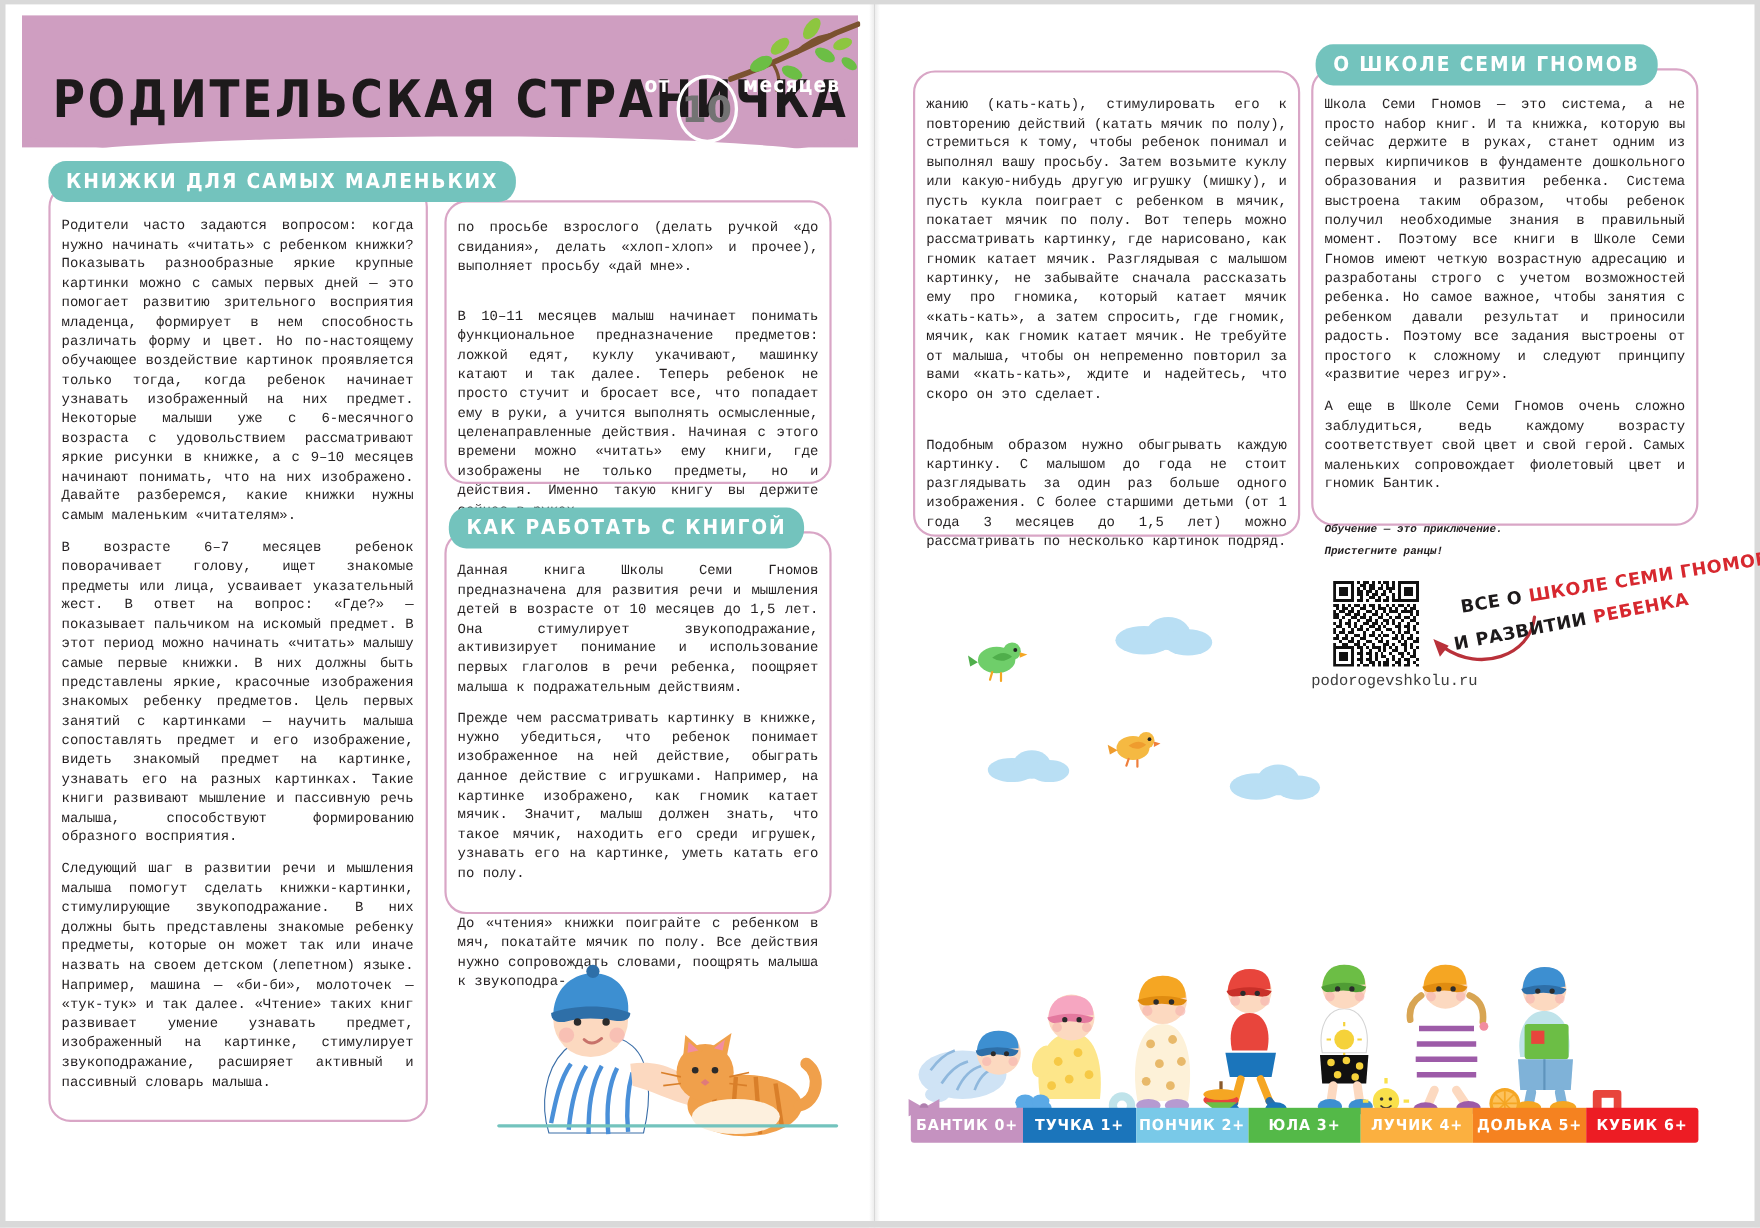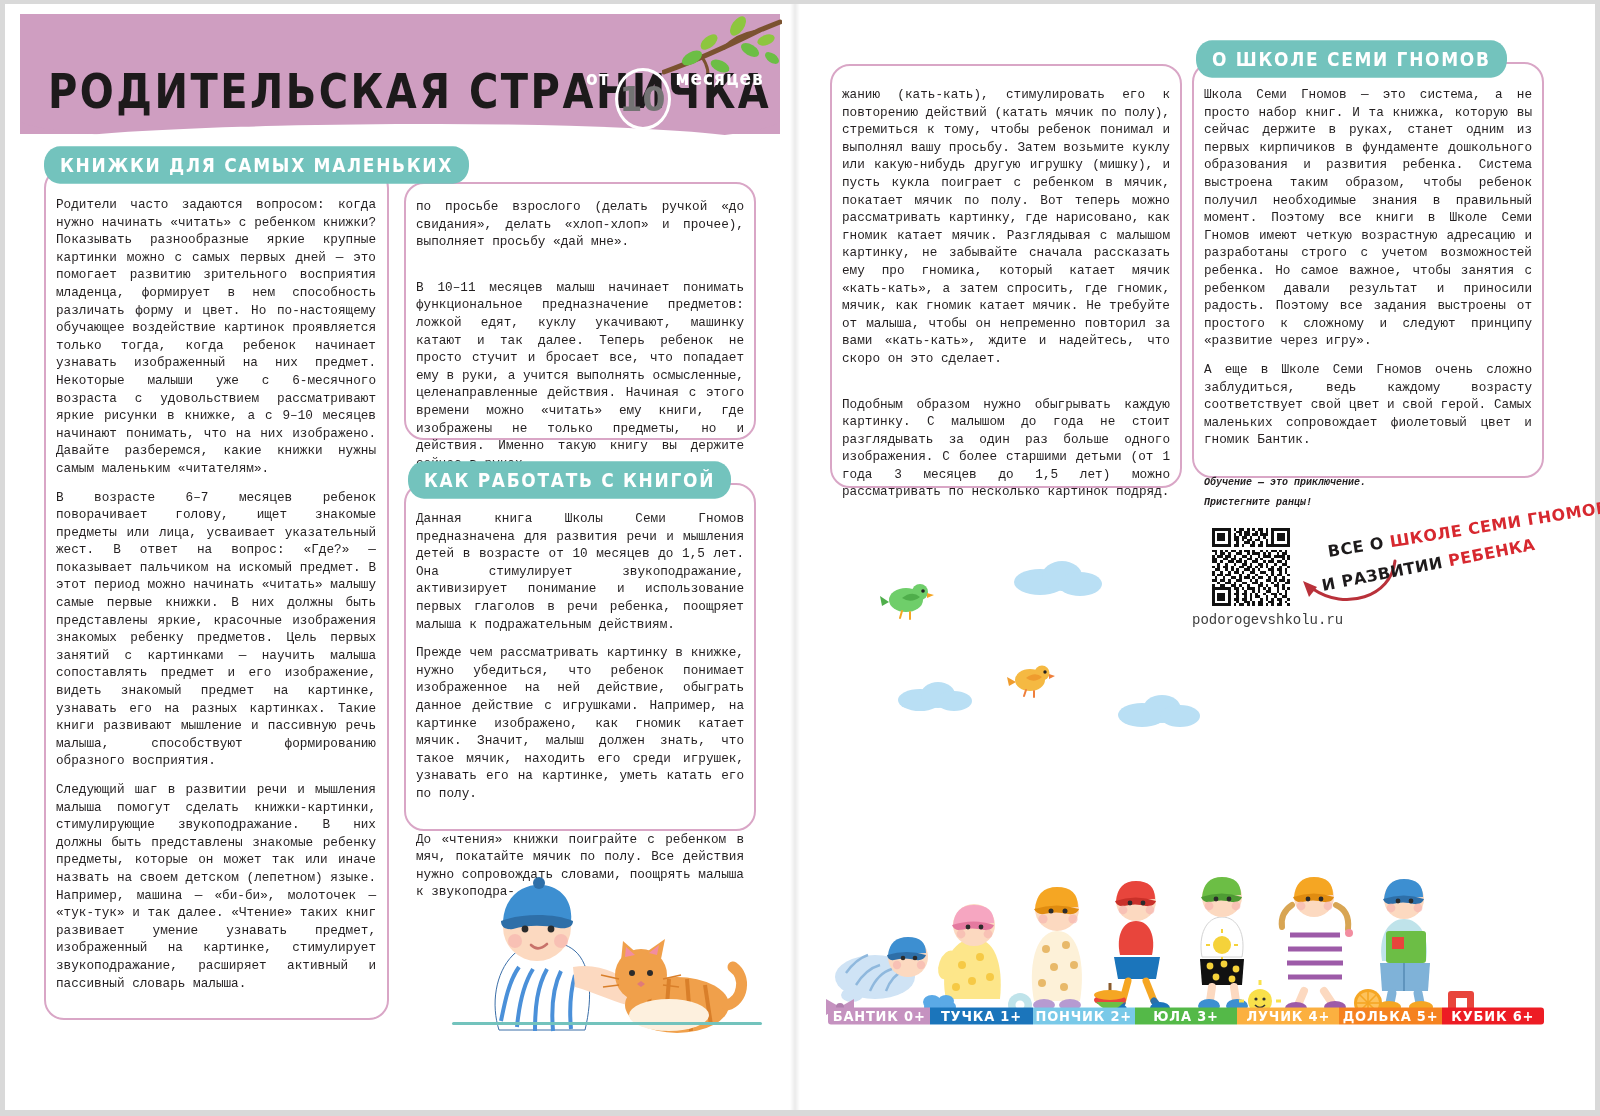--- a/index.html
+++ b/index.html
@@ -117,21 +117,21 @@
   .promo-l1,.promo-l2{
     position:absolute;
     font-family:"DejaVu Sans",sans-serif;font-weight:bold;
     font-size:16px;letter-spacing:.5px;white-space:nowrap;
   }
   .promo-l1{left:8px;top:22px;transform:rotate(-9deg);transform-origin:left center;color:#1d1a1b;}
   .promo-l2{left:2px;top:56px;transform:rotate(-11deg);transform-origin:left center;color:#1d1a1b;}
   .red{color:#d7282f;}
 
   
-  .band{position:absolute;left:828px;top:1008px;width:716px;height:16px;display:flex;}
+  .band{position:absolute;left:828px;top:1008px;width:716px;height:30px;display:flex;}
   .band-seg{
     flex:1;display:flex;align-items:center;justify-content:center;
     color:#fff;font-family:"DejaVu Sans",sans-serif;font-weight:bold;
     font-size:13px;letter-spacing:.8px;transform:scaleY(1.06);
   }
   .band-seg:first-child{border-radius:3px 0 0 3px;}
   .band-seg:last-child{border-radius:0 3px 3px 0;}
 
   .chars{position:absolute;left:820px;top:845px;width:740px;height:170px;}
 

